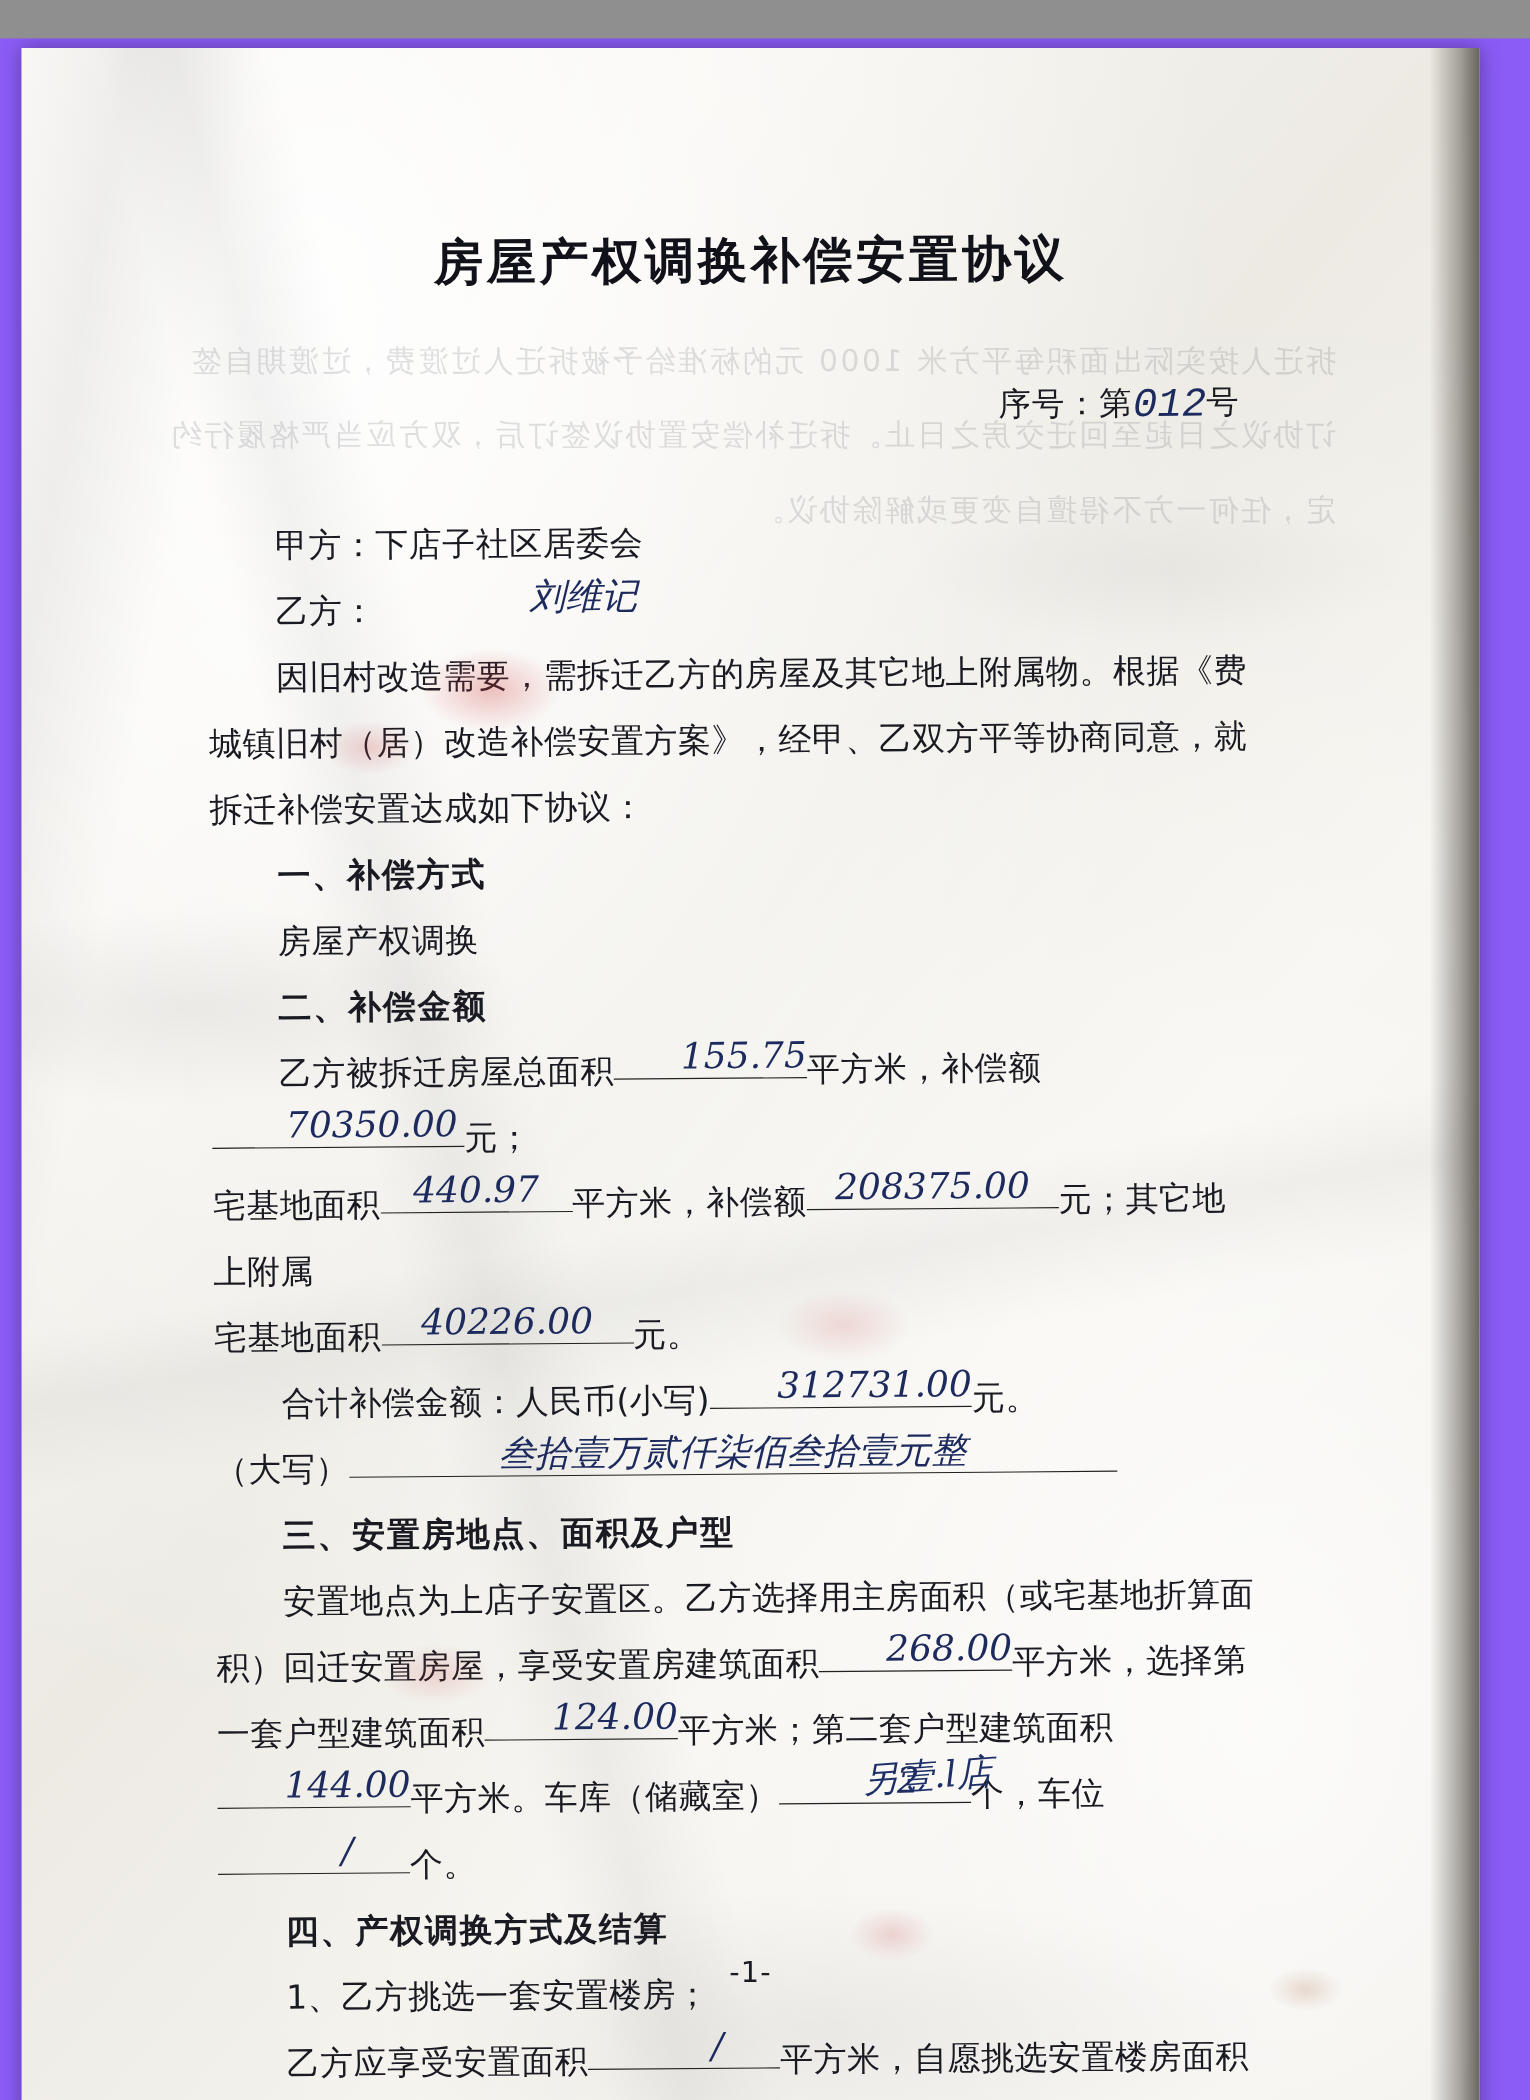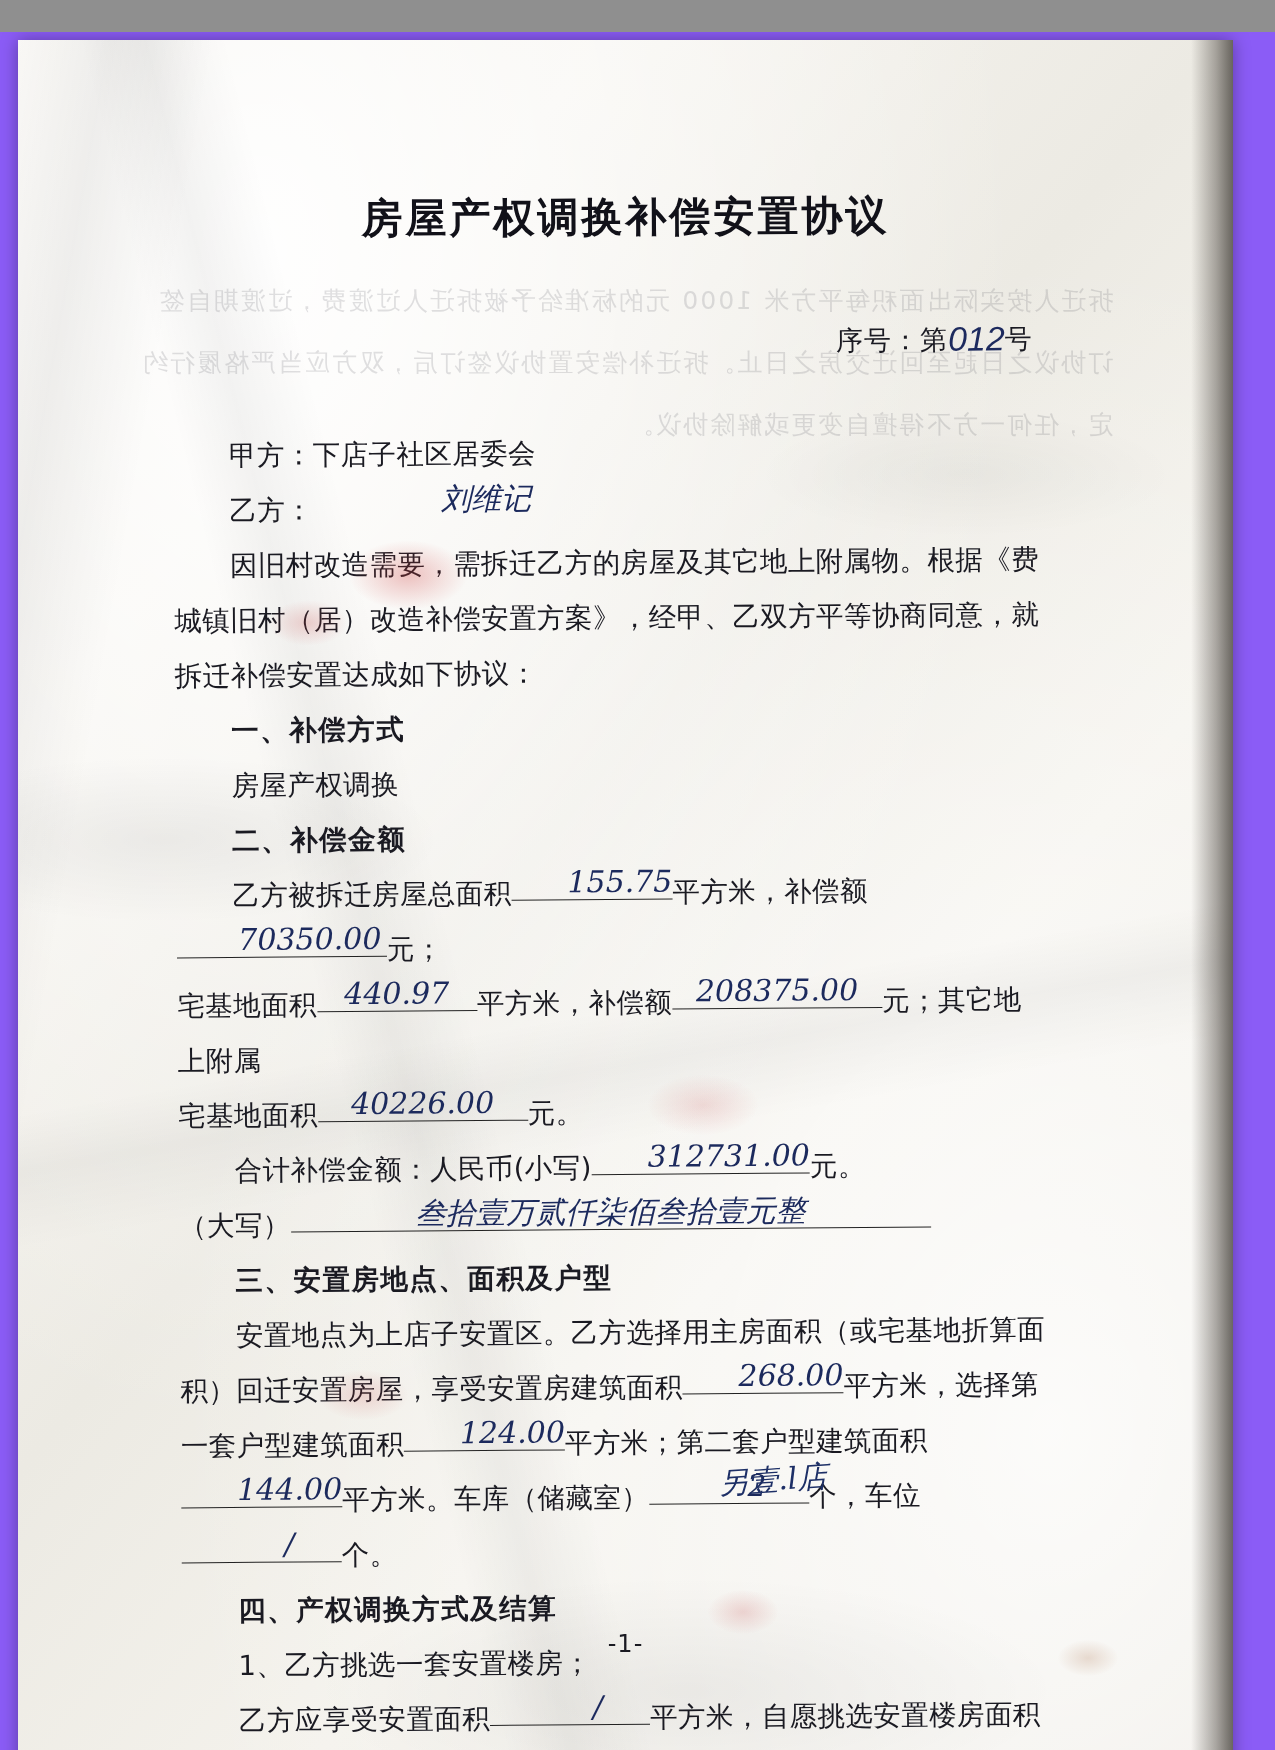--- a/index.html
+++ b/index.html
@@ -102,21 +102,21 @@
   }
   .serial {
     position: absolute;
     right: 200px;
     top: 278px;
     font-size: 27px;
     letter-spacing: 1px;
     transform: rotate(-0.6deg);
   }
   .serial .hw {
-    font-family: Liberation Sans, sans-serif;
+    font-family: Liberation Mono, monospace;
     font-style: italic;
     font-size: 34px;
     color: #1d2a5e;
     letter-spacing: 0px;
     position: relative;
     top: 2px;
     text-align: center;
   }
 
   .body {

